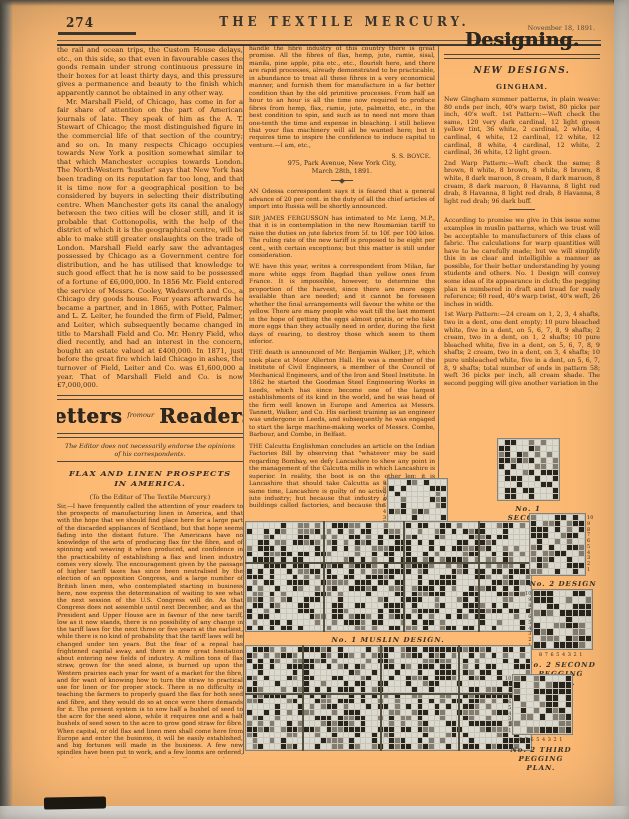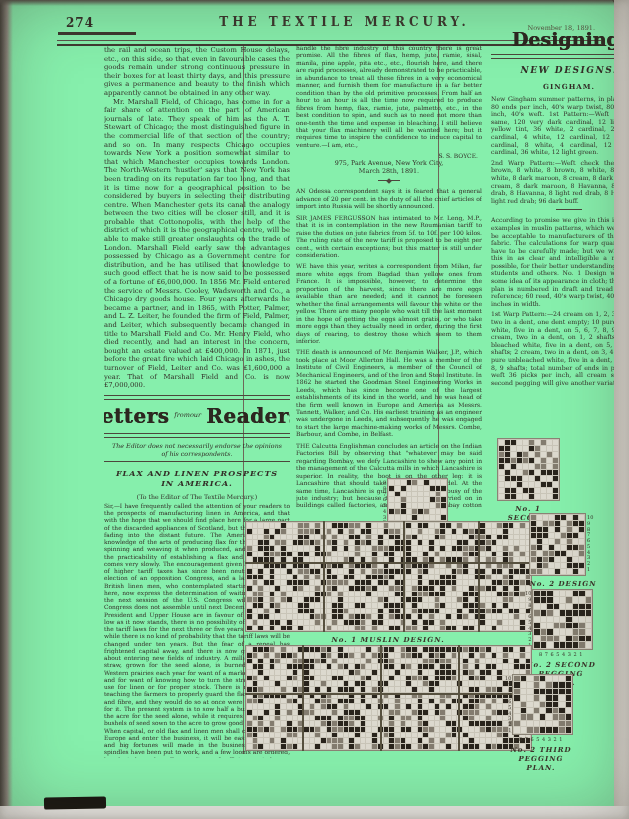--- a/index.html
+++ b/index.html
@@ -1,17 +1,17 @@
 <!DOCTYPE html>
 <html><head>
 <meta charset="utf-8">
 <style>
   html,body{margin:0;padding:0;background:#8f8c84;}
   .page{position:relative;width:629px;height:819px;overflow:hidden;
-        background:#86efac;font-family:"DejaVu Serif","Liberation Serif",serif;color:#332e27;}
+        background:#fdba74;font-family:"DejaVu Serif","Liberation Serif",serif;color:#332e27;}
   .vignette{position:absolute;inset:0;pointer-events:none;
         box-shadow:inset 0 0 70px rgba(62,56,44,.38), inset 0 0 8px rgba(62,56,44,.25);}
   
   .edge-left{position:absolute;left:0;top:0;width:13px;height:100%;
         background:linear-gradient(90deg,#45423c,#8f8b81 55%,rgba(0,0,0,0));}
   .edge-top{position:absolute;left:0;top:0;width:100%;height:6px;
         background:linear-gradient(#5a564f,rgba(0,0,0,0));}
   .corner-tr{position:absolute;right:0;top:0;width:20px;height:24px;background:#4c4841;
         clip-path:polygon(100% 0,15% 0,100% 95%);}
   .strip-bottom{position:absolute;left:0;bottom:0;width:100%;height:13px;background:#f1f0ec;}
@@ -28,21 +28,21 @@
   .issue-date{position:absolute;right:34px;top:24px;font-size:6.5px;color:#55503f;}
   .header-rule{position:absolute;left:57px;right:28px;top:40px;height:3px;
         border-top:1px solid #5a544a;border-bottom:2px solid #3f3a31;}
 
   
   .rule-v{position:absolute;width:1px;background:#6e6759;}
   .rule-v1{left:243px;top:46px;height:708px;}
   .rule-v2{left:438px;top:46px;height:462px;}
 
   
-  .col{position:absolute;overflow:hidden;margin-left:47px;}
+  .col{position:absolute;overflow:hidden;}
   .col1{left:57px;top:46px;width:186px;height:712px;}
   .col2{left:249px;top:44px;width:186px;height:466px;}
   .col3{left:444px;top:28px;width:156px;height:404px;}
 
   p{margin:0;}
   .b1{font-size:6.8px;line-height:8.6px;text-align:justify;}
   .b2{font-size:5.9px;line-height:7.25px;text-align:justify;}
   .bj{font-size:6px;line-height:7.45px;text-align:justify;margin-bottom:4px;}
   .b3{font-size:6.2px;line-height:7.6px;text-align:justify;margin-bottom:3px;}
   .indent{text-indent:9px;}

